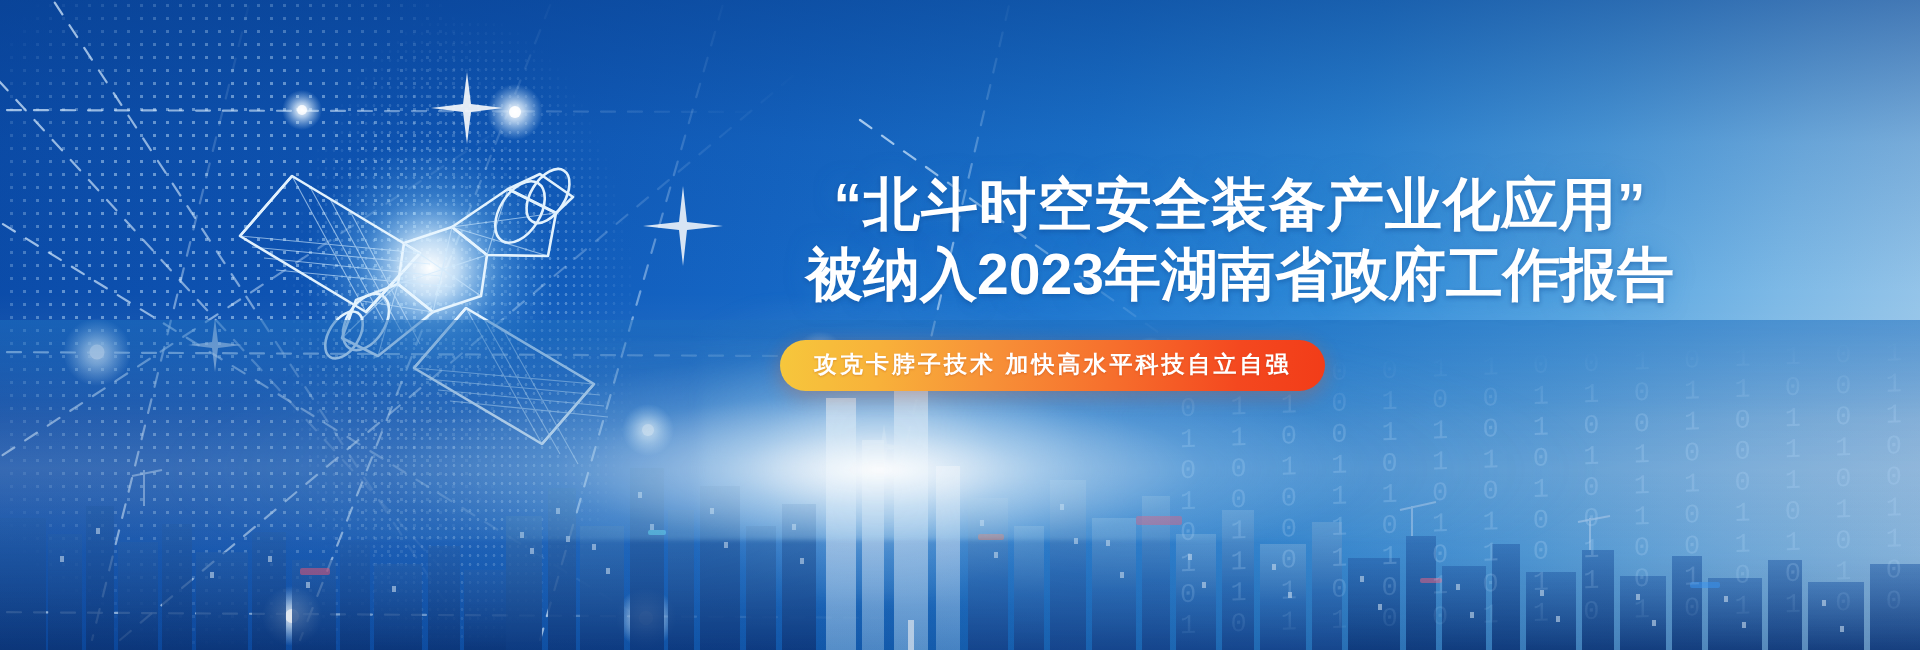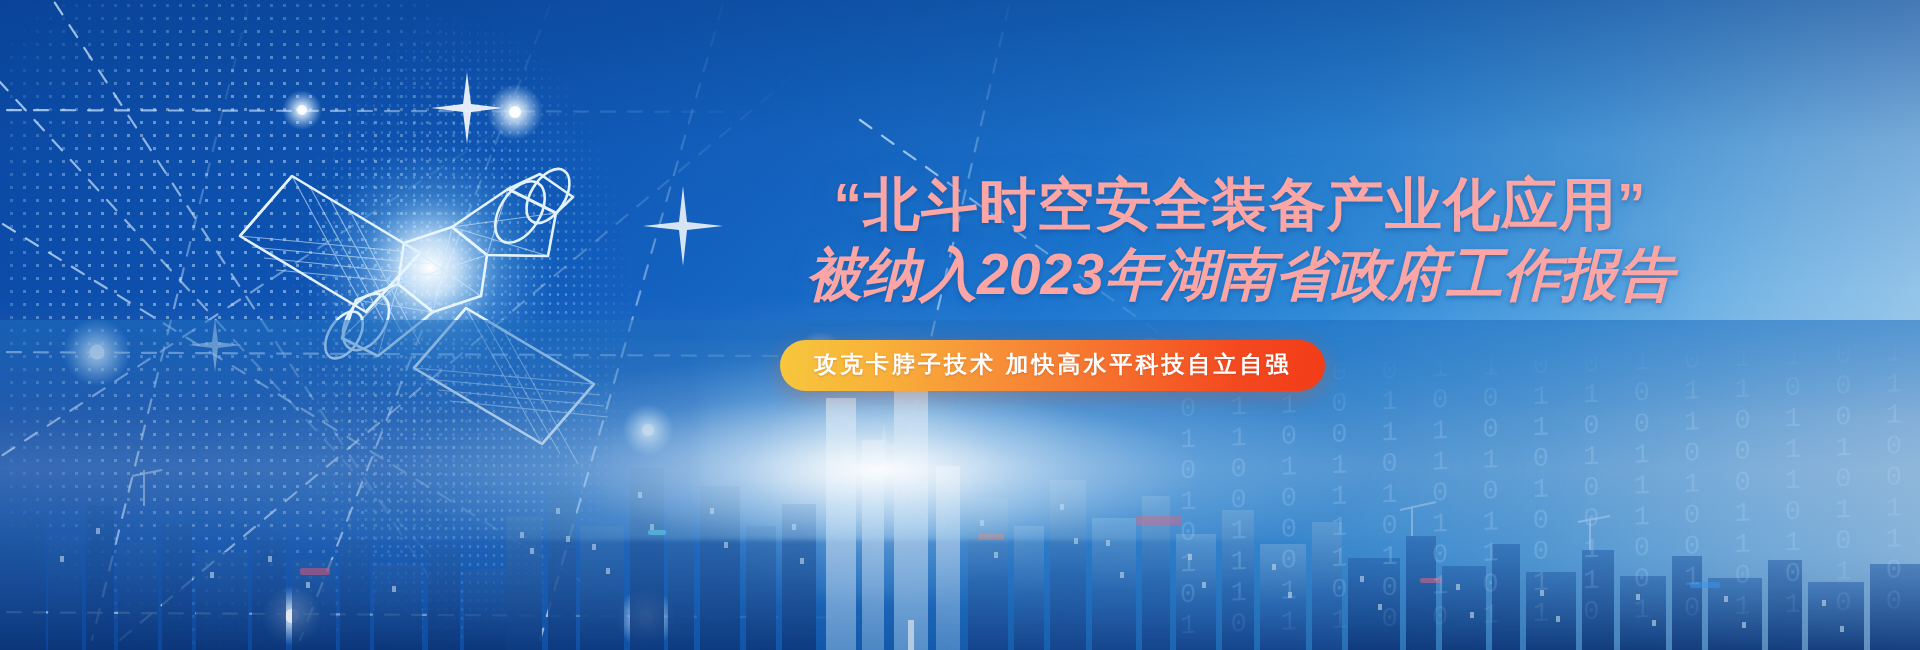--- a/index.html
+++ b/index.html
@@ -81,27 +81,27 @@
   
   .city{position:absolute;left:0;right:0;bottom:0;height:330px;}
   .city-veil{
     position:absolute;left:0;right:0;bottom:0;height:330px;
     background:linear-gradient(180deg, rgba(30,110,190,.55) 0%, rgba(16,70,145,.22) 30%, rgba(10,50,110,.10) 100%);
     pointer-events:none;
   }
   
   .copy{position:absolute;left:780px;top:172px;width:920px;}
   .headline{
-    color:#fca5a5;font-weight:bold;
+    color:#ffffff;font-weight:bold;
     text-align:center;white-space:nowrap;
     text-shadow:0 0 22px rgba(40,130,205,.55), 0 2px 5px rgba(12,60,130,.45);
     letter-spacing:1px;
   }
   .h-line1{font-size:57px;line-height:64px;}
-  .h-line2{font-size:57px;line-height:64px;margin-top:6px;letter-spacing:0px;font-style:italic;}
+  .h-line2{font-size:57px;line-height:64px;margin-top:6px;letter-spacing:0px;}
   .pill-wrap{display:flex;justify-content:flex-start;margin-top:34px;}
   .pill{
     display:inline-block;
     padding:9px 34px 11px;
     border-radius:26px;
     font-size:23px;font-weight:bold;letter-spacing:3px;
     color:#ffffff;white-space:nowrap;
     background:linear-gradient(95deg,#f6c73c 0%,#f8b23a 18%,#f79238 38%,#f66d2c 62%,#f4481f 84%,#f23c18 100%);
     box-shadow:0 5px 20px rgba(225,90,30,.32);
     text-shadow:0 1px 2px rgba(160,50,10,.30);

